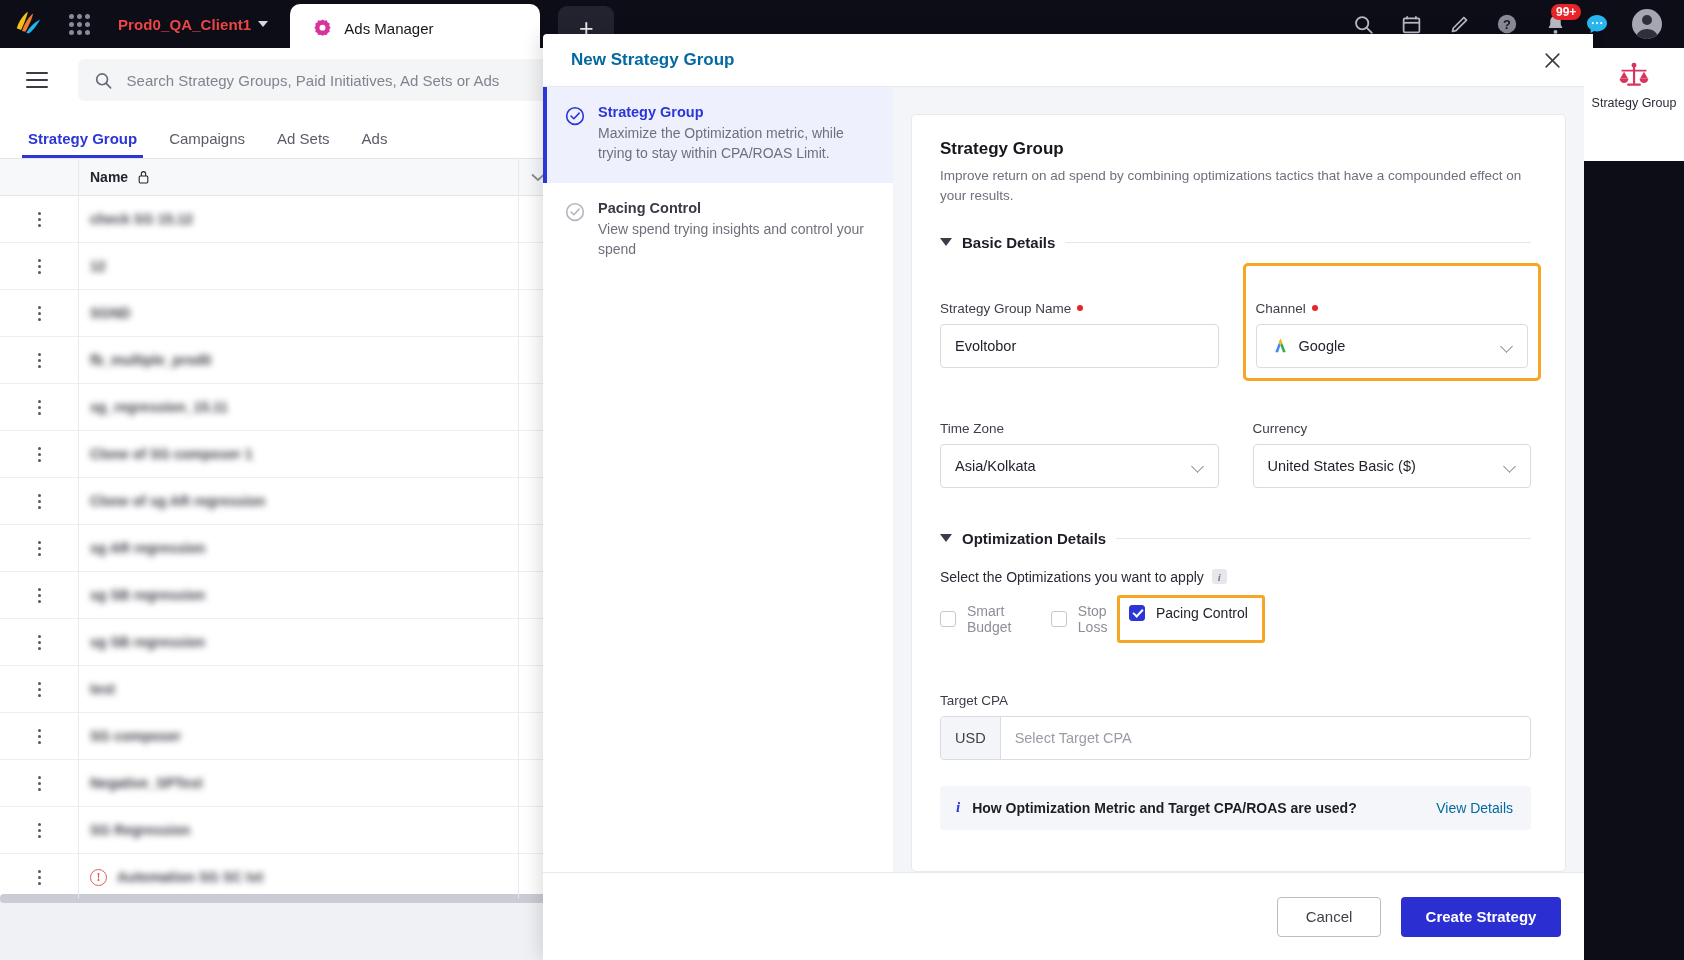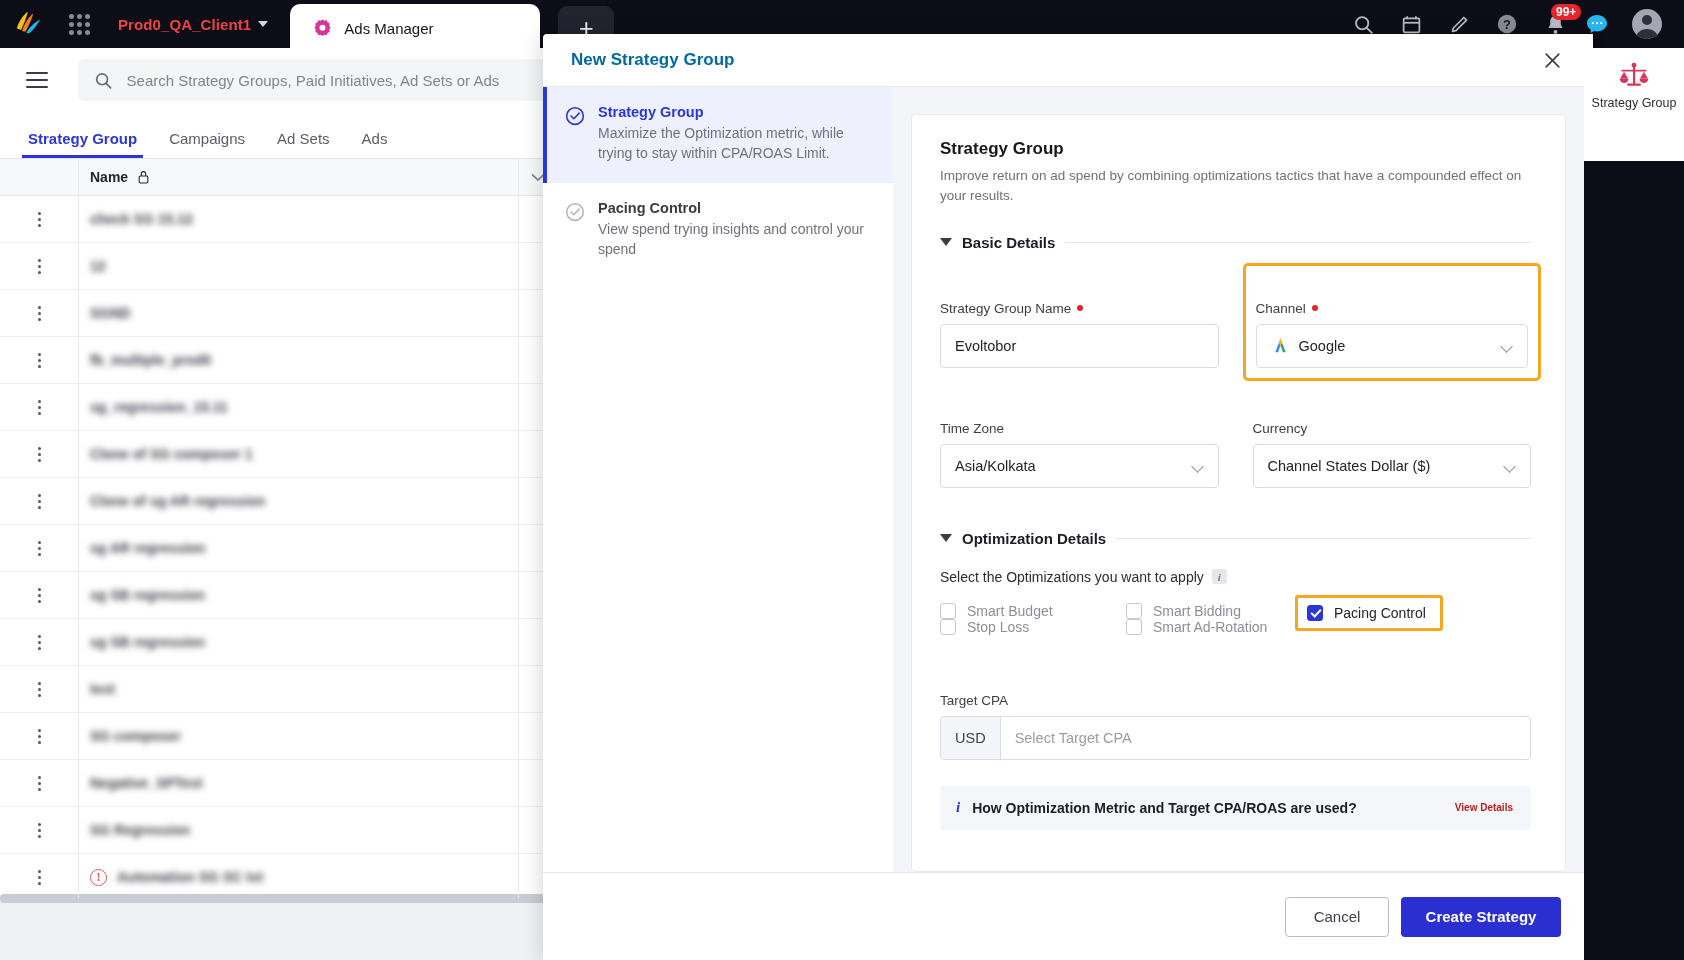--- a/index.html
+++ b/index.html
@@ -175,21 +175,21 @@
 
   .goog-g { width:19px;height:19px;margin-right:9px;flex:0 0 19px;}
 
   .opt-label { font-size: 14px; color: #2b2b36; display:flex; align-items:center; gap:8px; margin: 4px 0 18px 0;}
   .info-i {
     width: 15px; height: 15px; border-radius: 3px; background: #e6e7ec; color:#7b7b88;
     font-size: 11px; display:inline-flex; align-items:center; justify-content:center;
     font-family:"Liberation Serif", serif; font-style: italic; font-weight:bold;
   }
   .checks { display:flex; }
-  .chk-col { display:flex; flex-direction:column; }
+  .chk-col { display:flex; flex-direction:row; gap: 16px; }
   .chk-col.c1 { flex: 0 0 186px; }
   .chk-col.c2 { flex: 0 0 178px; }
   .chk-col.c3 { flex: 0 0 auto; }
   .chk { display:flex; align-items:center; gap: 11px; font-size: 14px; color: #8e8e9a; }
   .chk .box { width: 16px; height: 16px; border: 1.7px solid #c6c8cf; border-radius: 3px; background:#fff; flex:0 0 16px;}
   .chk.checked { color: #23232d; }
   .chk.checked .box {
     background: #2b36d6; border-color:#2b36d6; position: relative;
   }
   .chk.checked .box::after {
@@ -203,26 +203,26 @@
     background:#f4f5f8; border-right:1px solid #d8dbe1; display:flex;align-items:center;
     padding: 0 14px; font-size: 14.5px; color:#3e3e4a;
   }
   .cur-input { flex:1; display:flex; align-items:center; padding: 0 14px; font-size:14.5px; color:#9b9ba6;}
 
   .info-bar {
     margin-top: 26px; background:#f5f6f9; border-radius:4px; height:44px;
     display:flex; align-items:center; padding: 0 18px 0 16px; gap: 12px;
   }
   .info-bar .txt { font-size: 14px; font-weight:bold; color:#1d1d27; }
-  .info-bar .lnk { margin-left:auto; font-size: 10px; color:#b91c1c; font-weight:700;}
+  .info-bar .lnk { margin-left:auto; font-size: 14px; color:#0369a1; font-weight:400;}
   .info-i-b { color:#2b36d6; font-family:"Liberation Serif",serif; font-style:italic; font-weight:bold; font-size:15px;}
 
   .modal-footer {
     height: 88px; border-top: 1px solid #e7e9ed; display:flex; align-items:center;
-    justify-content: flex-end; gap: 12px; padding-right: 32px; background:#fff;
+    justify-content: flex-end; gap: 20px; padding-right: 32px; background:#fff;
   }
   .btn-cancel {
     height: 40px; min-width: 104px; border: 1px solid #b9bcc4; border-radius: 4px; background:#fff;
     font-size: 15px; color:#3e3e4a; display:flex;align-items:center;justify-content:center;
   }
   .btn-create {
     height: 40px; min-width: 160px; border-radius: 4px; background:#2b2ed0;
     font-size: 15px; color:#fff; font-weight:bold; display:flex;align-items:center;justify-content:center;
   }
 
@@ -705,21 +705,21 @@
             <div class="input-box">
               <span>Asia/Kolkata</span>
               <span class="chev"></span>
             </div>
           </div>
           <div class="fld">
             <div class="fld-label">
               <span>Currency</span>
             </div>
             <div class="input-box">
-              <span>Channel States Dollar ($)</span>
+              <span>United States Basic ($)</span>
               <span class="chev"></span>
             </div>
           </div>
         </div>
 
         <div class="section-head" style="margin-top:42px;">
           <span class="tri-down"></span>
           <span class="section-title">Optimization Details</span>
           <span class="section-rule"></span>
         </div>
@@ -731,30 +731,20 @@
 
         <div class="checks">
           <div class="chk-col c1">
             <div class="chk">
               <span class="box"></span>
               <span>Smart Budget</span>
             </div>
             <div class="chk">
               <span class="box"></span>
               <span>Stop Loss</span>
-            </div>
-          </div>
-          <div class="chk-col c2">
-            <div class="chk">
-              <span class="box"></span>
-              <span>Smart Bidding</span>
-            </div>
-            <div class="chk">
-              <span class="box"></span>
-              <span>Smart Ad-Rotation</span>
             </div>
           </div>
           <div class="chk-col c3">
             <div class="chk-hl">
               <div class="chk checked">
                 <span class="box"></span>
                 <span>Pacing Control</span>
               </div>
             </div>
           </div>

